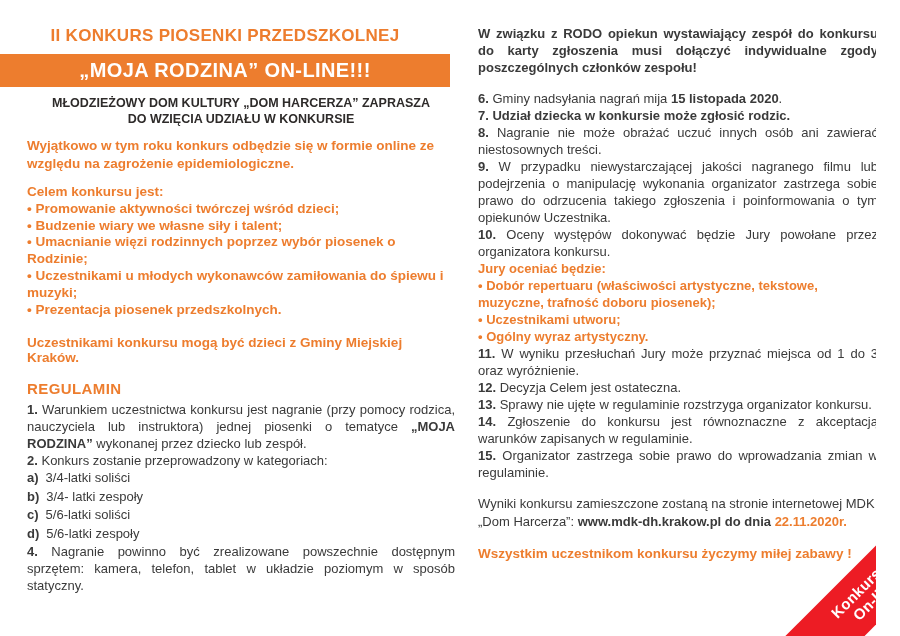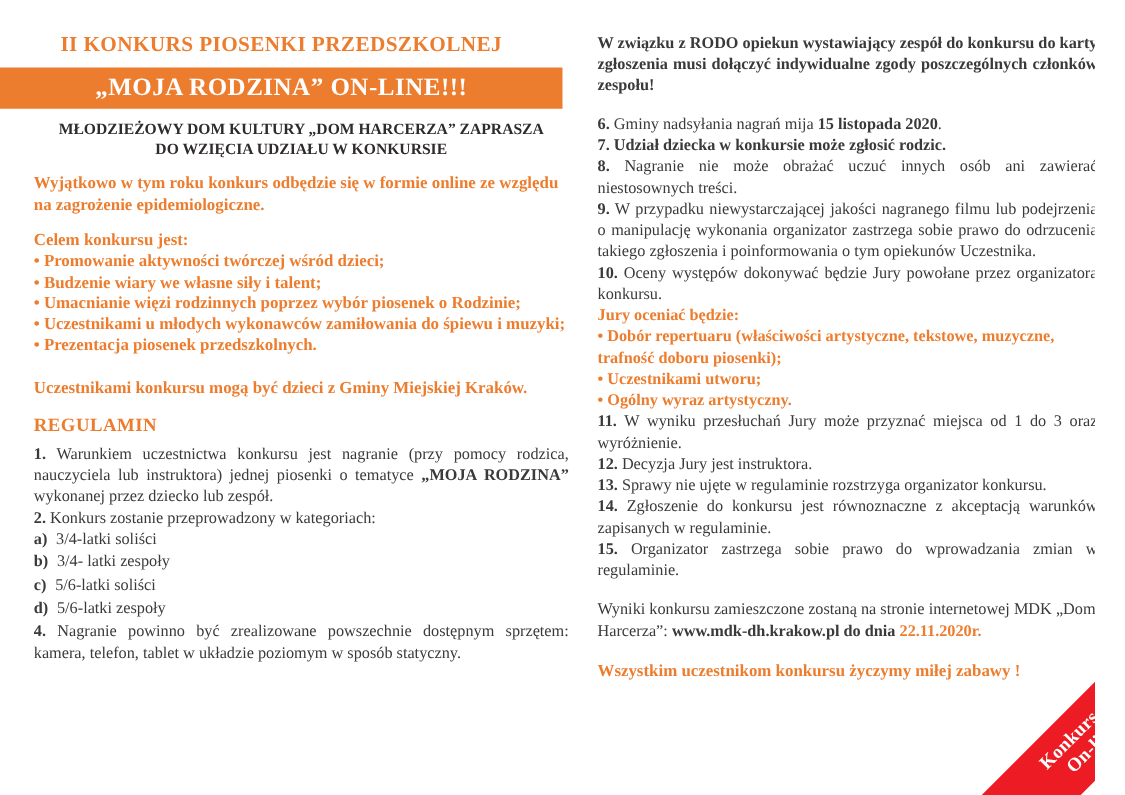--- a/index.html
+++ b/index.html
@@ -4,21 +4,21 @@
 <style>
   :root{
     --orange:#ed7d2e;
     --red:#ed1c24;
     --ink:#3a3a3a;
     --ink-dark:#2e2b2a;
   }
   html,body{margin:0;padding:0;background:#fff;}
   .page{
     position:relative;width:876px;height:636px;background:#fff;overflow:hidden;
-    font-family:Liberation Serif, serif;color:var(--ink);
+    font-family:Liberation Sans, sans-serif;color:var(--ink);
   }
   .col-left{position:absolute;left:27px;top:0;width:428px;}
   .col-right{position:absolute;left:478px;top:0;width:400px;}
 
   .title{
     margin:26px 0 0 -27px;width:450px;text-align:center;
     font-size:17px;font-weight:700;color:var(--orange);letter-spacing:.3px;
   }
   .banner{
     margin:8px 0 0 -27px;width:450px;height:33px;line-height:33px;
@@ -93,26 +93,26 @@
   <div class="col-right">
     <p class="rule rodo"><span class="b">W związku z RODO opiekun wystawiający zespół do konkursu do karty zgłoszenia musi dołączyć indywidualne zgody poszczególnych członków zespołu!</span></p>
 
     <p class="rule"><span class="b">6.</span><span> Gminy nadsyłania nagrań mija </span><span class="b">15 listopada 2020</span><span>.</span></p>
     <p class="rule"><span class="b">7. Udział dziecka w konkursie może zgłosić rodzic.</span></p>
     <p class="rule"><span class="b">8.</span><span> Nagranie nie może obrażać uczuć innych osób ani zawierać niestosownych treści.</span></p>
     <p class="rule"><span class="b">9.</span><span> W przypadku niewystarczającej jakości nagranego filmu lub podejrzenia o manipulację wykonania organizator zastrzega sobie prawo do odrzucenia takiego zgłoszenia i poinformowania o tym opiekunów Uczestnika.</span></p>
     <p class="rule"><span class="b">10.</span><span> Oceny występów dokonywać będzie Jury powołane przez organizatora konkursu.</span></p>
 
     <div class="ob-text jury-heading">Jury oceniać będzie:</div>
-    <div class="ob-text jury">• Dobór repertuaru (właściwości artystyczne, tekstowe, muzyczne, trafność doboru piosenki);</div>
+    <div class="ob-text jury">• Dobór repertuaru (właściwości artystyczne, tekstowe, muzyczne, trafność doboru piosenek);</div>
     <div class="ob-text jury">• Uczestnikami utworu;</div>
     <div class="ob-text jury">• Ogólny wyraz artystyczny.</div>
 
     <p class="rule"><span class="b">11.</span><span> W wyniku przesłuchań Jury może przyznać miejsca od 1 do 3 oraz wyróżnienie.</span></p>
-    <p class="rule"><span class="b">12.</span><span> Decyzja Jury jest instruktora.</span></p>
+    <p class="rule"><span class="b">12.</span><span> Decyzja Celem jest ostateczna.</span></p>
     <p class="rule"><span class="b">13.</span><span> Sprawy nie ujęte w regulaminie rozstrzyga organizator konkursu.</span></p>
     <p class="rule"><span class="b">14.</span><span> Zgłoszenie do konkursu jest równoznaczne z akceptacją warunków zapisanych w regulaminie.</span></p>
     <p class="rule"><span class="b">15.</span><span> Organizator zastrzega sobie prawo do wprowadzania zmian w regulaminie.</span></p>
 
     <p class="results"><span>Wyniki konkursu zamieszczone zostaną na stronie internetowej MDK „Dom Harcerza”: </span><span class="b">www.mdk-dh.krakow.pl do dnia</span><span class="ob"> 22.11.2020r.</span></p>
     <p class="farewell ob-text">Wszystkim uczestnikom konkursu życzymy miłej zabawy !</p>
   </div>
 
   <div class="ribbon">
     <div>Konkurs</div>

